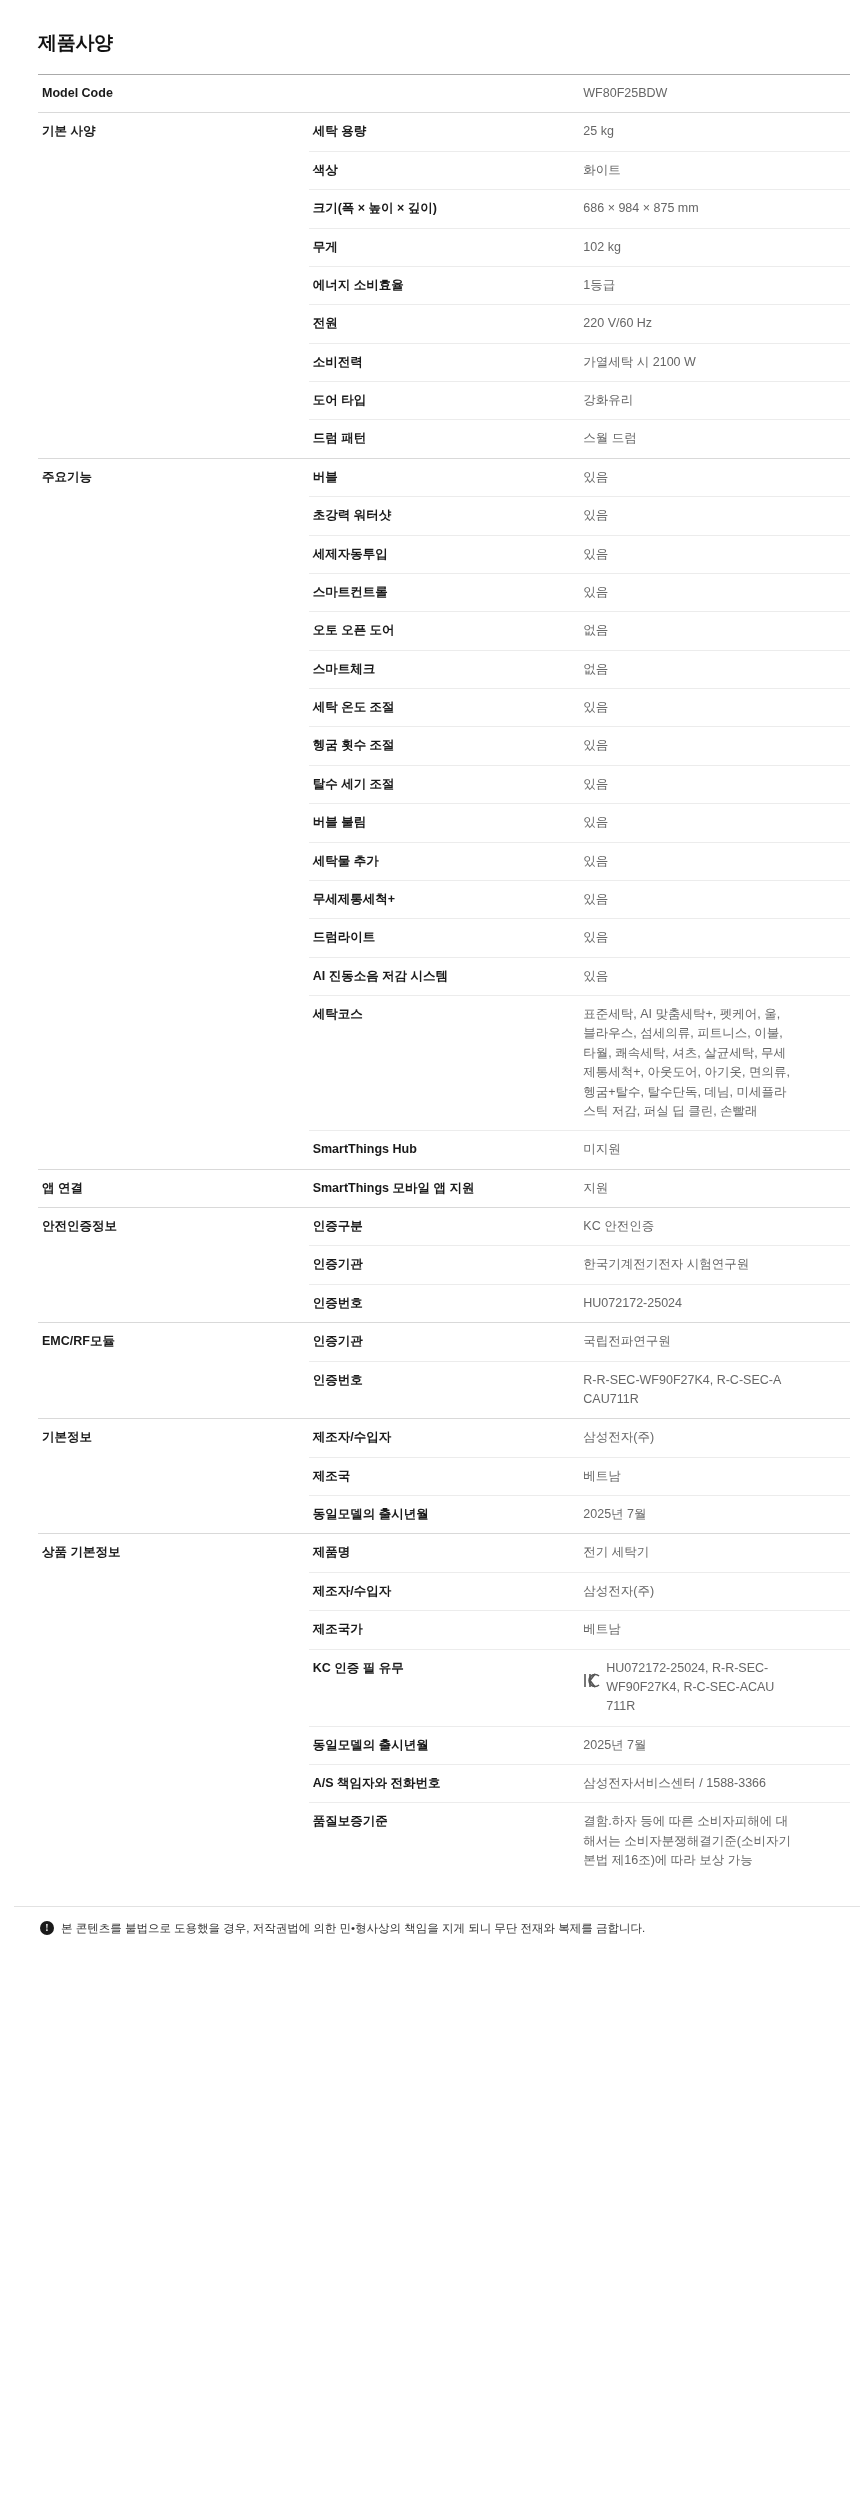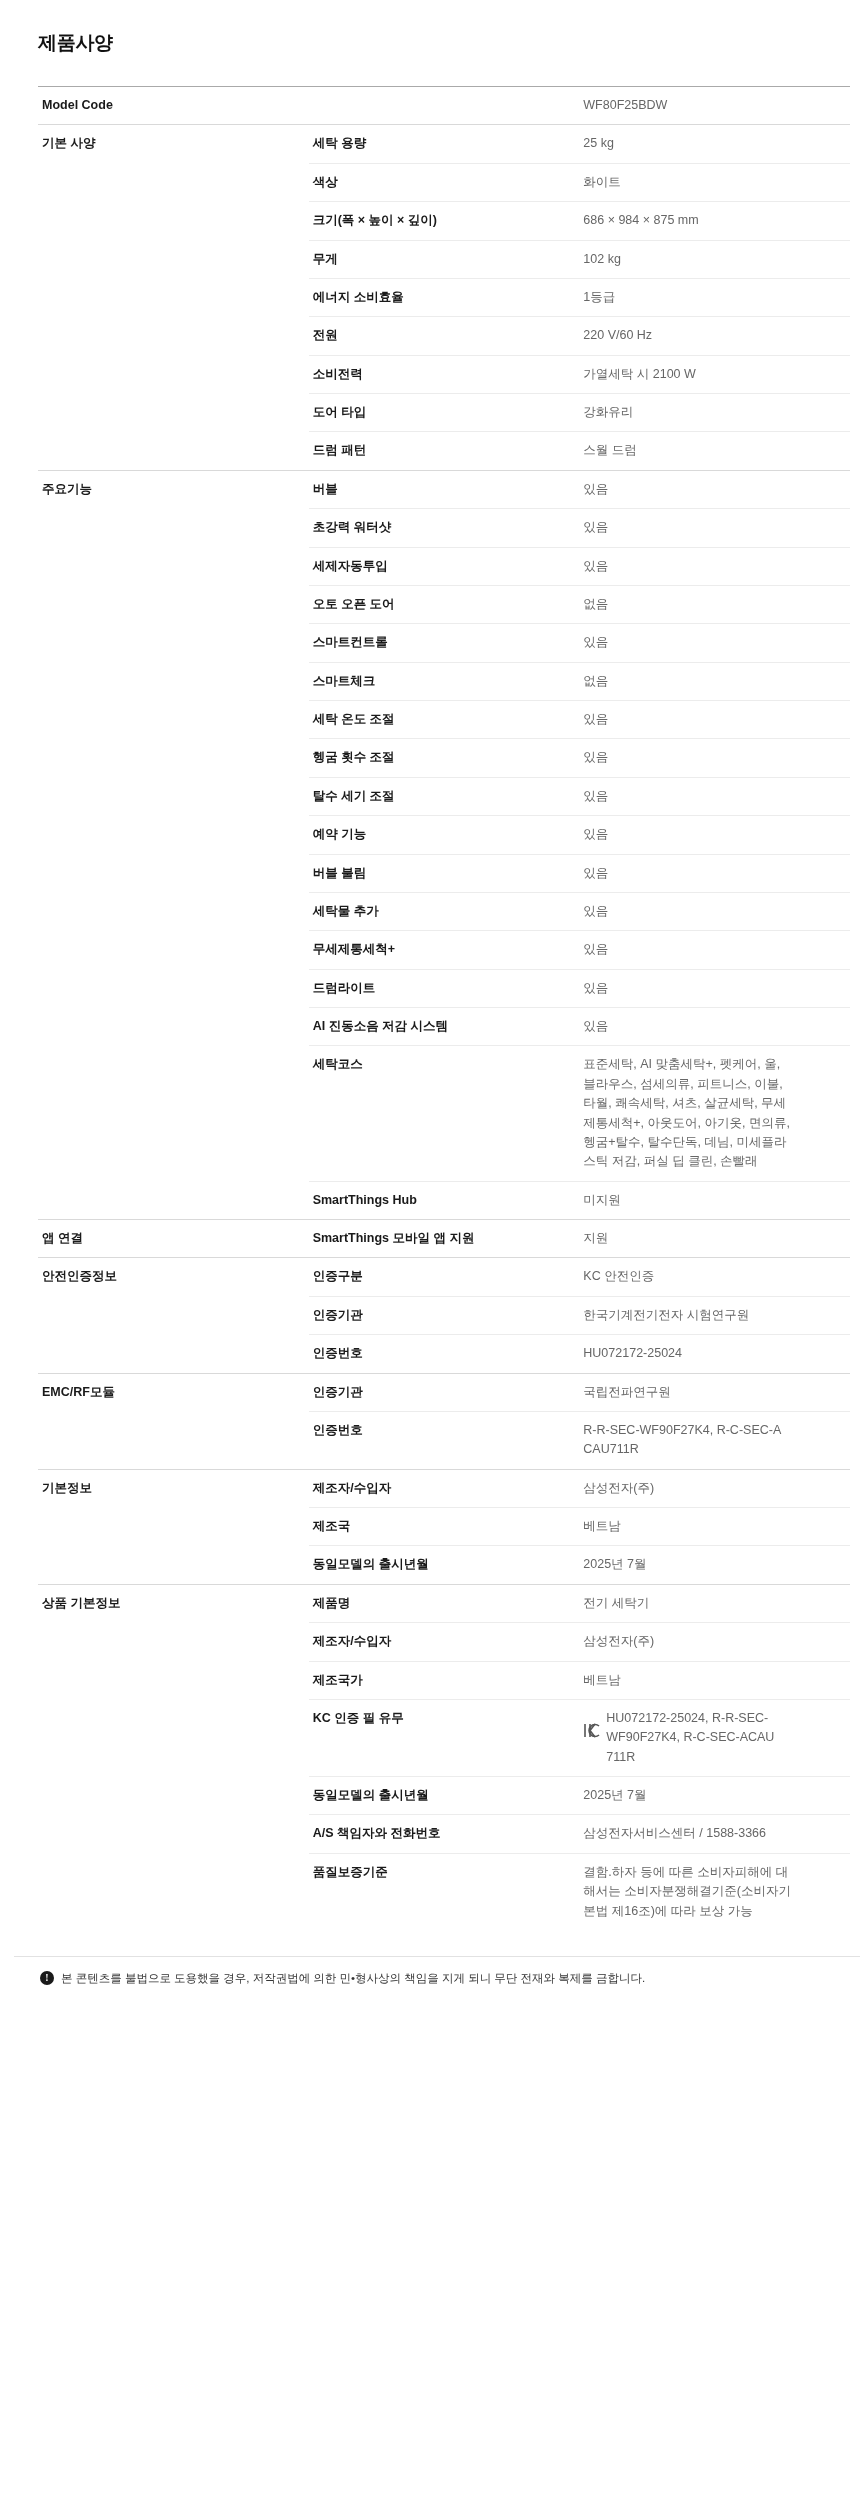--- a/index.html
+++ b/index.html
@@ -22,21 +22,21 @@
   }
   .page-title {
     font-size: 19px;
     font-weight: bold;
     color: #111111;
     padding: 16px 0 0 24px;
     letter-spacing: -0.3px;
   }
   .spec-wrap {
     padding: 0 24px;
-    margin-top: 30px;
+    margin-top: 18px;
   }
   table.spec {
     width: 812px;
     border-collapse: collapse;
     table-layout: fixed;
   }
   table.spec tr td {
     vertical-align: top;
     padding: 9px 4px 9px 4px;
     font-size: 12.5px;
@@ -188,51 +188,46 @@
             <td class="label">초강력 워터샷</td>
             <td class="value multi">있음</td>
           </tr>
           <tr class="row-sep">
             <td class="cat"></td>
             <td class="label">세제자동투입</td>
             <td class="value multi">있음</td>
           </tr>
           <tr class="row-sep">
             <td class="cat"></td>
+            <td class="label">스마트컨트롤</td>
+            <td class="value multi">있음</td>
+          </tr>
+          <tr class="row-sep">
+            <td class="cat"></td>
             <td class="label">오토 오픈 도어</td>
             <td class="value multi">없음</td>
           </tr>
           <tr class="row-sep">
             <td class="cat"></td>
-            <td class="label">스마트컨트롤</td>
-            <td class="value multi">있음</td>
-          </tr>
-          <tr class="row-sep">
-            <td class="cat"></td>
             <td class="label">스마트체크</td>
             <td class="value multi">없음</td>
           </tr>
           <tr class="row-sep">
             <td class="cat"></td>
             <td class="label">세탁 온도 조절</td>
             <td class="value multi">있음</td>
           </tr>
           <tr class="row-sep">
             <td class="cat"></td>
             <td class="label">헹굼 횟수 조절</td>
             <td class="value multi">있음</td>
           </tr>
           <tr class="row-sep">
             <td class="cat"></td>
             <td class="label">탈수 세기 조절</td>
-            <td class="value multi">있음</td>
-          </tr>
-          <tr class="row-sep">
-            <td class="cat"></td>
-            <td class="label">예약 기능</td>
             <td class="value multi">있음</td>
           </tr>
           <tr class="row-sep">
             <td class="cat"></td>
             <td class="label">버블 불림</td>
             <td class="value multi">있음</td>
           </tr>
           <tr class="row-sep">
             <td class="cat"></td>
             <td class="label">세탁물 추가</td>

